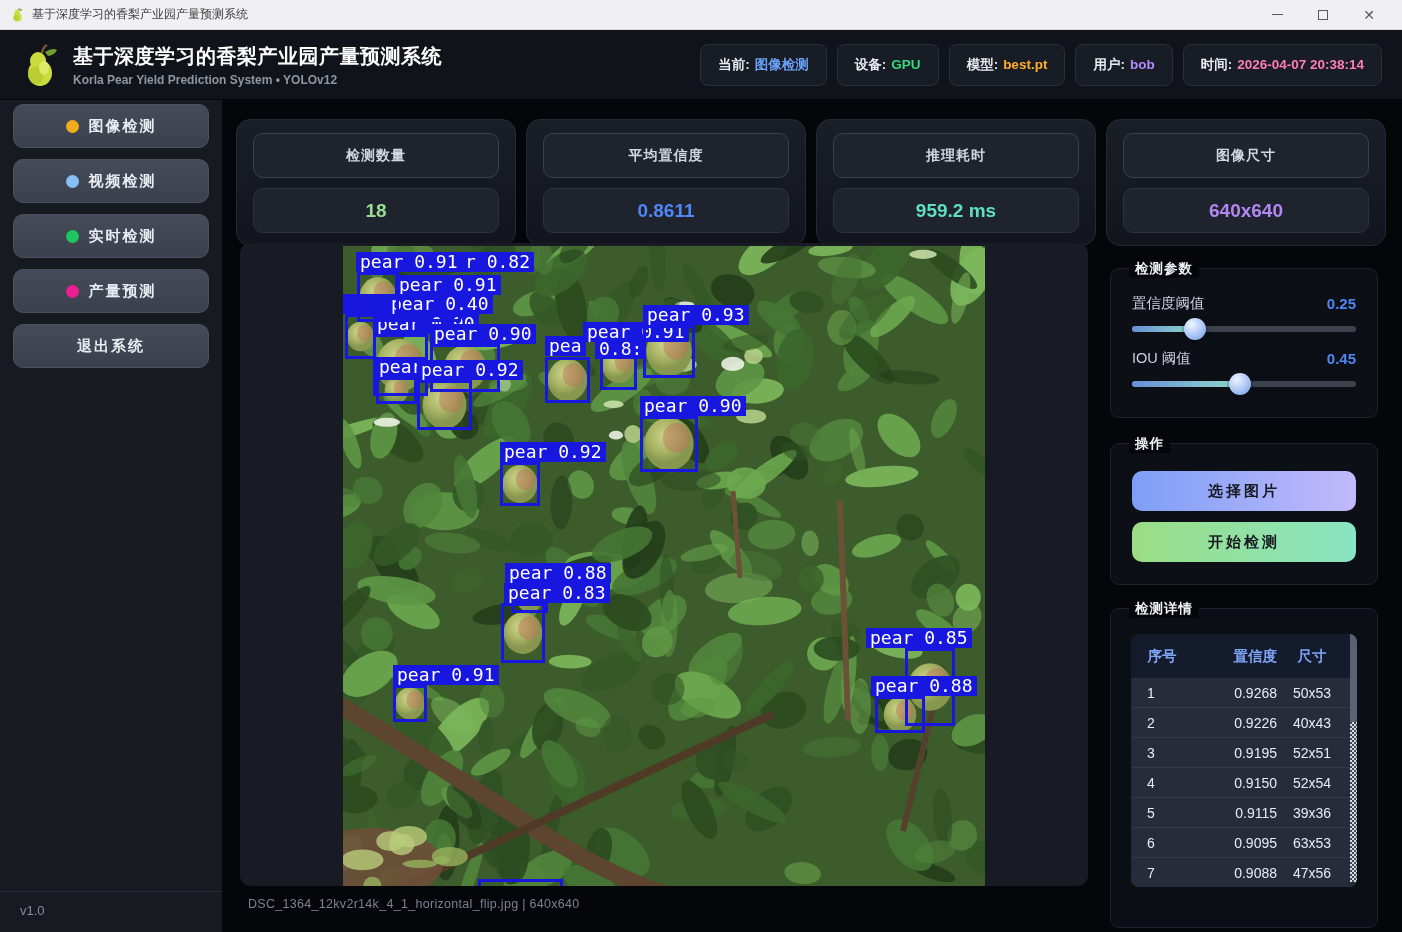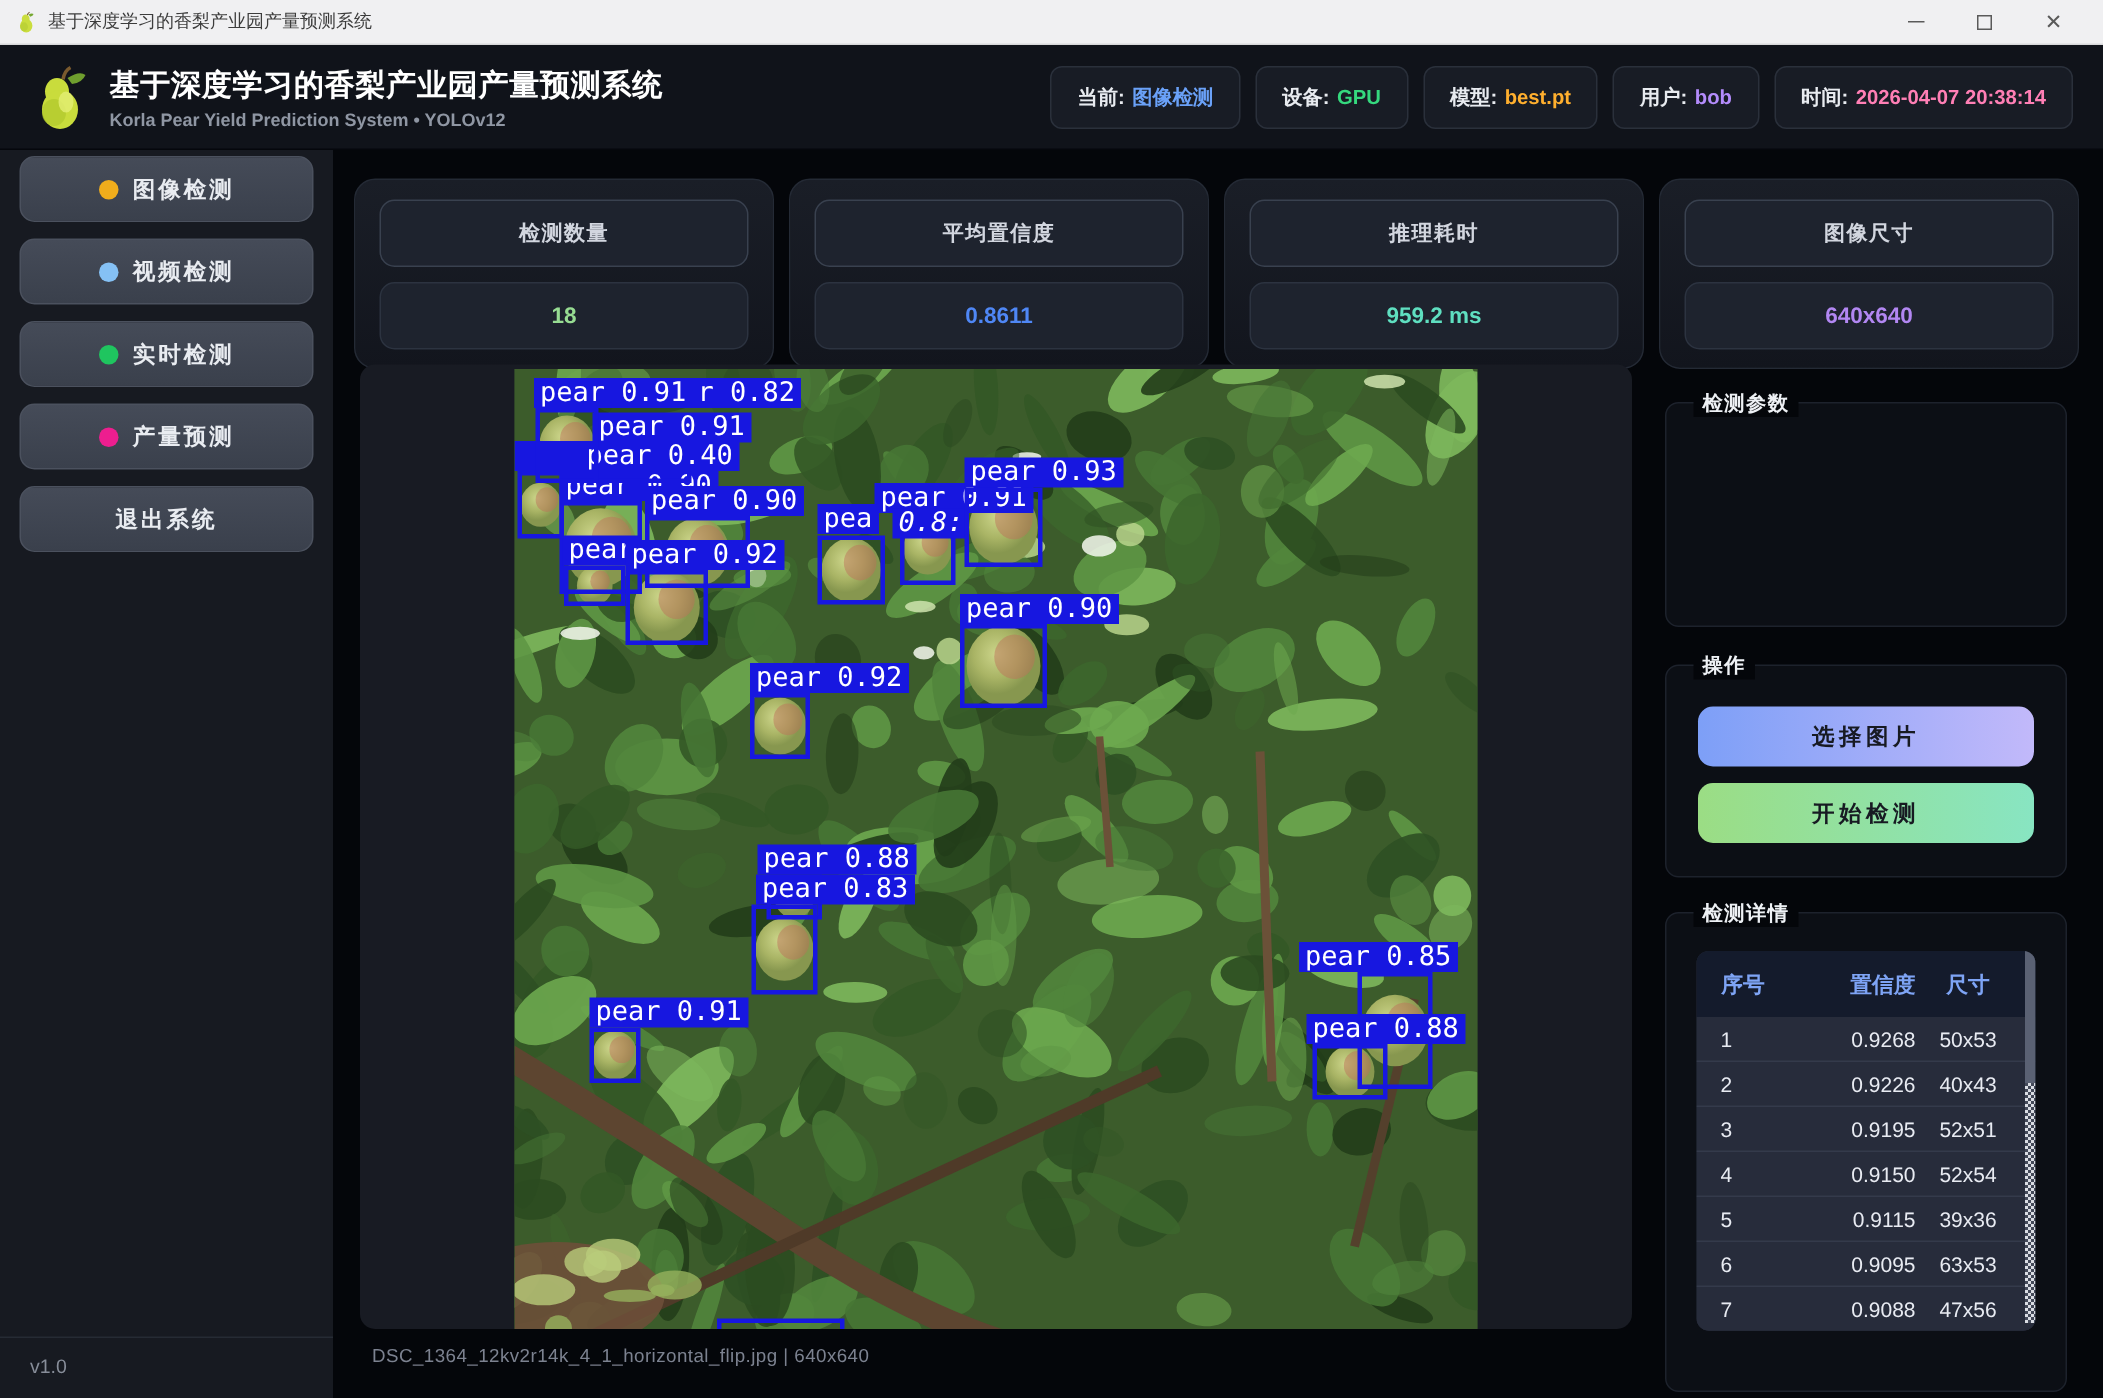--- a/index.html
+++ b/index.html
@@ -25,21 +25,21 @@
 
 .sidebar{position:absolute;left:0;top:100px;width:222px;height:832px;background:#171a21;padding-top:4px}
 .side-btn{display:flex;align-items:center;justify-content:center;gap:10px;height:44px;margin:0 13px 11px;background:linear-gradient(#454b58,#3a404c);border:1px solid #4b515e;border-radius:10px;color:#e9ecf1;font-size:15px;font-weight:700;letter-spacing:2px;cursor:pointer}
 .dot{width:13px;height:13px;border-radius:50%;flex:none}
 .side-footer{position:absolute;left:0;right:0;bottom:0;border-top:1px solid #262b34;padding:11px 20px 14px;color:#878d99;font-size:13px}
 
 
 .stat-card{position:absolute;top:119px;width:280px;height:127px;background:linear-gradient(#1a1e27,#12151d);border:1px solid #242a35;border-radius:14px;padding:13px 16px}
 .stat-box{height:45px;border-radius:10px;background:#1e232e;display:flex;align-items:center;justify-content:center}
 .stat-label-box{border:1px solid #39414f;color:#d2d6df;font-size:14px;font-weight:700;margin-bottom:10px;letter-spacing:1px}
-.stat-value-box{border:1px solid #2c3340;font-size:15px;font-weight:700}
+.stat-value-box{border:1px solid #2c3340;font-size:19px;font-weight:700}
 
 
 .image-panel{position:absolute;left:240px;top:243px;width:848px;height:643px;background:#181b23;border-radius:10px}
 .photo{position:absolute;left:103px;top:3px;width:642px;height:640px;overflow:hidden;background:#41642e}
 .photo svg{position:absolute;left:0;top:0}
 .det-box{position:absolute;border:3px solid #1717e0}
 .det-label{position:absolute;background:#1717e0;color:#fff;font-family:"DejaVu Sans Mono","Liberation Mono",monospace;font-size:18px;line-height:20px;padding:0 4px;white-space:nowrap}
 .filename{position:absolute;left:248px;top:897px;font-size:12.5px;color:#7c8290;letter-spacing:.3px}
 
 
@@ -518,21 +518,21 @@
           <ellipse cx="67" cy="457.5" rx="14.96" ry="16.1568" fill="url(#pg)"></ellipse>
           <ellipse cx="71.488" cy="453.76" rx="8.228000000000002" ry="8.976" fill="#bc735a" opacity="0.5"></ellipse>
           <ellipse cx="587" cy="441" rx="22" ry="23.76" fill="url(#pg)"></ellipse>
           <ellipse cx="593.6" cy="435.5" rx="12.100000000000001" ry="13.2" fill="#bc735a" opacity="0.5"></ellipse>
           <ellipse cx="557" cy="468.5" rx="16.28" ry="17.582400000000003" fill="url(#pg)"></ellipse>
           <ellipse cx="561.884" cy="464.43" rx="8.954" ry="9.768" fill="#bc735a" opacity="0.5"></ellipse>
         </svg>
         <div class="det-label" style="left: 118px; top: 6px; background: rgb(23, 23, 224);">r 0.82</div>
         <div class="det-box" style="left: 257px; top: 95px; width: 37px; height: 49px; border-color: rgb(23, 23, 224);"></div>
         <div class="det-label" style="left: 240px; top: 76px; background: rgb(23, 23, 224);">pear 0.91</div>
-        <div class="det-label" style="left: 252px; top: 93px; background: rgb(23, 23, 224); font-style: italic;">0.8:</div>
+        <div class="det-label" style="left: 252px; top: 93px; background: rgb(23, 23, 224);">0.8:</div>
         <div class="det-box" style="left: 202px; top: 111px; width: 45px; height: 46px; border-color: rgb(23, 23, 224);"></div>
         <div class="det-label" style="left: 202px; top: 90px; background: rgb(23, 23, 224);">pea</div>
         <div class="det-box" style="left: 300px; top: 79px; width: 52px; height: 53px; border-color: rgb(23, 23, 224);"></div>
         <div class="det-label" style="left: 300px; top: 59px; background: rgb(23, 23, 224);">pear 0.93</div>
         <div class="det-box" style="left: 30px; top: 88px; width: 55px; height: 62px; border-color: rgb(23, 23, 224);"></div>
         <div class="det-label" style="left: 30px; top: 68px; background: rgb(23, 23, 224);">pear 0.90</div>
         <div class="det-box" style="left: 33px; top: 131px; width: 41px; height: 27px; border-color: rgb(23, 23, 224);"></div>
         <div class="det-label" style="left: 32px; top: 111px; background: rgb(23, 23, 224);">pear</div>
         <div class="det-box" style="left: 53px; top: 49px; width: 65px; height: 27px; border-color: rgb(23, 23, 224);"></div>
         <div class="det-label" style="left: 52px; top: 29px; background: rgb(23, 23, 224);">pear 0.91</div>
@@ -558,20 +558,40 @@
         <div class="det-label" style="left: 523px; top: 382px; background: rgb(23, 23, 224);">pear 0.85</div>
         <div class="det-box" style="left: 532px; top: 450px; width: 50px; height: 37px; border-color: rgb(23, 23, 224);"></div>
         <div class="det-label" style="left: 528px; top: 430px; background: rgb(23, 23, 224);">pear 0.88</div>
         <div class="det-box" style="left: 135px; top: 633px; width: 85px; height: 12px; border-color: rgb(23, 23, 224);"></div>
       </div>
   </div>
   <div class="filename">DSC_1364_12kv2r14k_4_1_horizontal_flip.jpg  |  640x640</div>
 
   <div class="group" id="grp-params">
     <span class="group-title">检测参数</span>
+    <div id="sliders">
+        <div class="slider-row">
+          <span>置信度阈值</span>
+          <span class="slider-val">0.25</span>
+        </div>
+        <div class="slider">
+          <div class="slider-track"></div>
+          <div class="slider-fill" style="width: 28%;"></div>
+          <div class="slider-knob" style="left: 28%;"></div>
+        </div>
+        <div class="slider-row">
+          <span>IOU 阈值</span>
+          <span class="slider-val">0.45</span>
+        </div>
+        <div class="slider">
+          <div class="slider-track"></div>
+          <div class="slider-fill" style="width: 48%;"></div>
+          <div class="slider-knob" style="left: 48%;"></div>
+        </div>
+      </div>
   </div>
 
   <div class="group" id="grp-actions">
     <span class="group-title">操作</span>
   <button class="action-btn" style="background: linear-gradient(90deg, rgb(125, 159, 247), rgb(194, 185, 250));">选择图片</button>
       <button class="action-btn" style="background: linear-gradient(90deg, rgb(155, 221, 132), rgb(136, 229, 194));">开始检测</button>
     </div>
 
   <div class="group" id="grp-details">
     <span class="group-title">检测详情</span>

